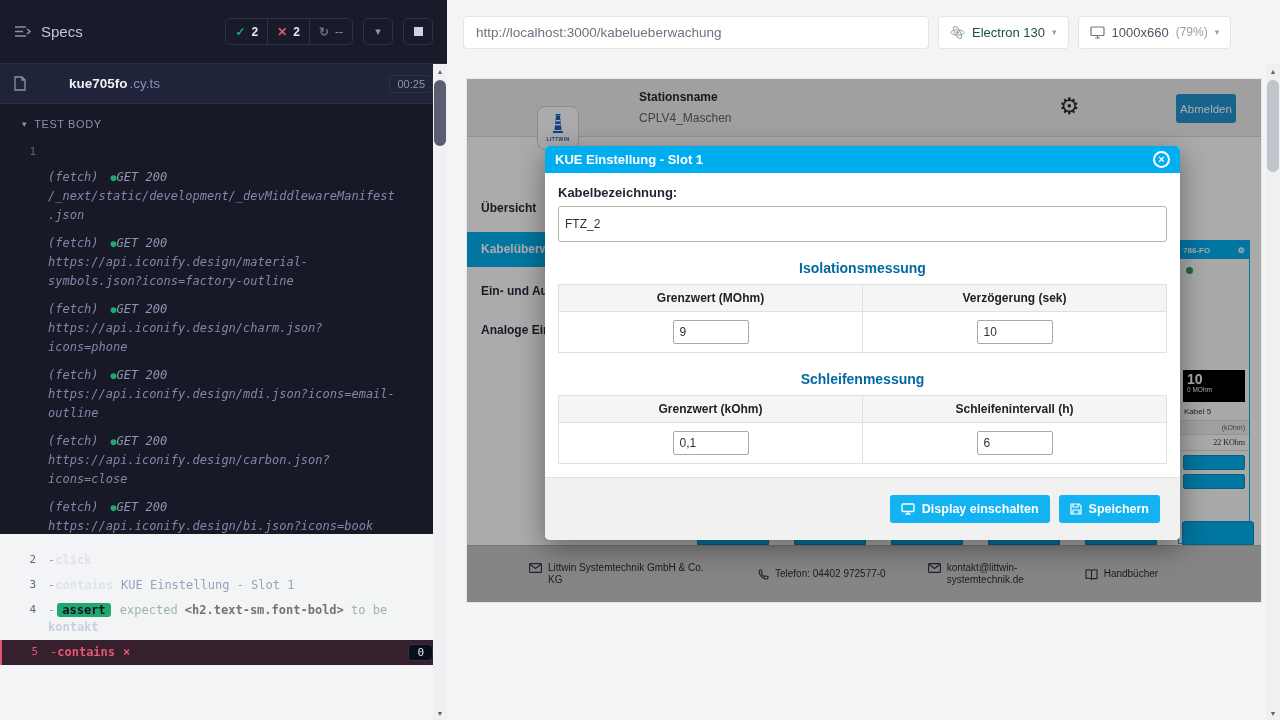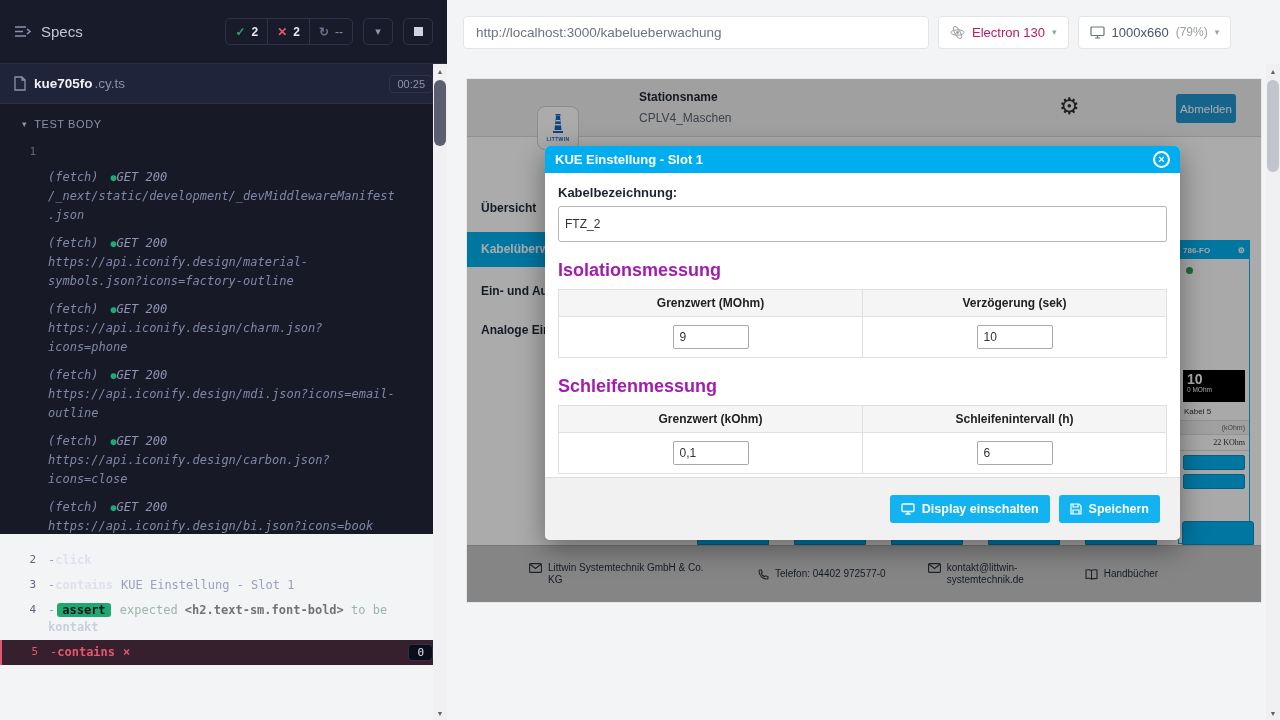--- a/index.html
+++ b/index.html
@@ -17,21 +17,21 @@
   .stat .ic { font-size:12px; font-weight:bold; }
   .ic-pass { color:#1fa971; }
   .ic-fail { color:#e45770; }
   .ic-pend { color:#6a6f8a; }
   .stat.pending { color:#8b90ad; font-weight:normal; }
   .icon-btn { width:30px; height:27px; border:1px solid #2e3247; border-radius:5px; display:flex; align-items:center; justify-content:center; color:#9095ad; font-size:11px; cursor:pointer; background:transparent; }
   .stop-sq { width:9px; height:9px; background:#d0d2e0; display:inline-block; }
 
   .spec-row { height:40px; background:#20243a; border-bottom:1px solid #2b2f45; display:flex; align-items:center; padding:0 14px; gap:8px; }
   .spec-file-icon { color:#8b90ad; display:flex; }
-  .spec-name { font-size:13.5px; font-weight:bold; color:#f0f1f7; }
+  .spec-name { font-size:13.5px; font-weight:bold; color:#f0f1f7;margin-left:35px; }
   .spec-ext { font-size:13.5px; color:#8b90ad; margin-left:-6px; }
   .spec-duration { margin-left:auto; border:1px solid #2e3247; border-radius:4px; padding:2px 7px; font-size:11px; color:#9095ad; }
 
   .testbody-row { display:flex; align-items:center; gap:7px; padding:14px 0 10px 22px; font-size:11px; letter-spacing:.6px; color:#8b90ad; }
   .tb-chevron { font-size:9px; color:#8b90ad; }
 
   .cmd-list { font-family:"DejaVu Sans Mono", monospace; font-size:12px; }
   .cmd-row { display:flex; padding:4px 14px 4px 0; align-items:flex-start; cursor:pointer; }
   .cmd-num { width:48px; flex:0 0 48px; text-align:right; padding-right:12px; color:#5f647f; font-size:11px; padding-top:1px; }
   .cmd-body { flex:1; line-height:17px; color:#dfe1ee; overflow-wrap:break-word; min-width:0; }
@@ -69,21 +69,21 @@
   .rep-scroll .thumb { top:16px; height:66px; background:#5a5e70; }
   .main-scroll { right:0; }
   .main-scroll .thumb { top:16px; height:92px; background:#c2c4cc; }
 
   
   .main { position:absolute; left:447px; top:0; right:0; height:720px; background:#f3f4f6; }
   .topbar { height:64px; display:flex; align-items:center; padding:0 30px 0 16px; gap:9px; }
   .url-input { flex:1; max-width:466px; height:33px; border:1px solid #e2e4e8; border-radius:4px; background:#fff; color:#6b7280; font-size:13.5px; padding:0 12px; font-family:"Liberation Sans", sans-serif; }
   .sel-box { height:33px; border:1px solid #e2e4e8; border-radius:4px; background:#fff; display:flex; align-items:center; gap:7px; padding:0 11px; cursor:pointer; }
   .sel-box.disabled { color:#a7adb7; }
-  .sel-text { font-size:13px; color:#be185d; }
+  .sel-text { font-size:13px; color:#14532d; }
   .sel-text.dark { color:#4b5563; }
   .sel-pct { font-size:12px; color:#9aa0a9; }
   .sel-chevron { font-size:9px; color:#9aa0a9; }
   .sel-icon { color:#9aa0a9; display:flex; }
 
   
   .aut { position:absolute; left:20px; top:79px; width:794px; height:523px; background:#ffffff; overflow:hidden; box-shadow:0 0 0 1px rgba(0,0,0,0.05); }
   .app-header { position:absolute; top:0; left:0; right:0; height:58px; background:#efefef; border-bottom:1px solid #d9d9d9; }
   .logo-box { position:absolute; left:70px; top:27px; width:42px; height:44px; background:#ffffff; border:1px solid #c6d3e2; border-radius:8px; display:flex; flex-direction:column; align-items:center; justify-content:center; z-index:2; }
   .logo-text { font-size:5px; color:#1565c0; font-weight:bold; letter-spacing:.4px; }
@@ -118,21 +118,21 @@
   .dim-overlay { position:absolute; inset:0; background:rgba(0,0,0,0.33); z-index:4; }
 
   
   .modal { position:absolute; left:78px; top:67px; width:635px; height:394px; background:#fff; border-radius:5px; box-shadow:0 8px 28px rgba(0,0,0,0.4); z-index:5; display:flex; flex-direction:column; overflow:hidden; }
   .modal-header { height:27px; background:#00aeef; color:#fff; display:flex; align-items:center; padding:0 10px; flex:0 0 27px; }
   .modal-title { font-size:13px; font-weight:bold; }
   .modal-close { margin-left:auto; width:17px; height:17px; border:2px solid #fff; border-radius:50%; display:flex; align-items:center; justify-content:center; font-size:11px; font-weight:bold; color:#fff; cursor:pointer; line-height:1; }
   .modal-body { padding:12px 13px 0 13px; flex:1; }
   .field-label { font-size:13px; font-weight:bold; color:#1f2430; margin-bottom:6px; }
   .name-input { width:100%; height:36px; border:1px solid #b5b5b5; border-radius:3px; font-size:12px; color:#333; padding:0 6px; font-family:"Liberation Sans", sans-serif; }
-  .msec-title { text-align:left; font-size:18px; font-weight:bold; color:#a21caf; margin-top:18px; margin-bottom:8px; }
+  .msec-title { text-align:center; font-size:14px; font-weight:bold; color:#0369a1; margin-top:18px; margin-bottom:8px; }
   .ftable { border:1px solid #e0e0e0; }
   .ftr { display:flex; }
   .ftc { flex:1; border-right:1px solid #e0e0e0; display:flex; align-items:center; justify-content:center; }
   .ftc:last-child { border-right:none; }
   .fthead .ftc { background:#f5f5f5; height:27px; font-size:12px; font-weight:bold; color:#222; border-bottom:1px solid #e0e0e0; }
   .ftbody .ftc { height:40px; background:#fff; }
   .cell-input { width:76px; height:24px; border:1px solid #a9a9a9; border-radius:2px; font-size:12px; color:#333; padding:0 6px; font-family:"Liberation Sans", sans-serif; }
   .modal-footer { flex:0 0 63px; background:#f1f1f1; border-top:1px solid #dfdfdf; display:flex; align-items:center; justify-content:flex-end; gap:9px; padding:0 20px; }
   .cyan-btn { background:#12b3f0; color:#fff; border:none; border-radius:3px; height:28px; padding:0 11px; font-size:12.5px; font-weight:bold; display:flex; align-items:center; gap:7px; cursor:pointer; font-family:"Liberation Sans", sans-serif; }
   .btn-ic { display:flex; }

